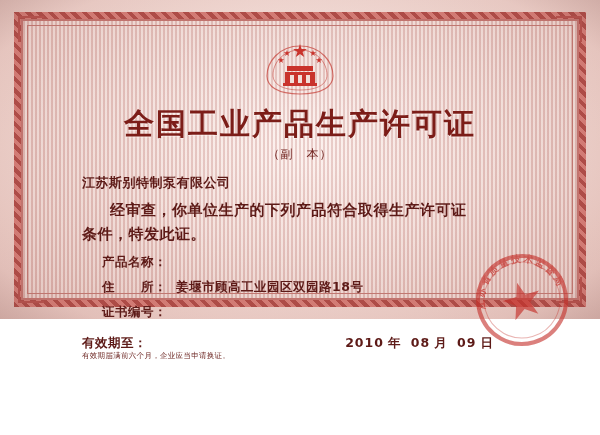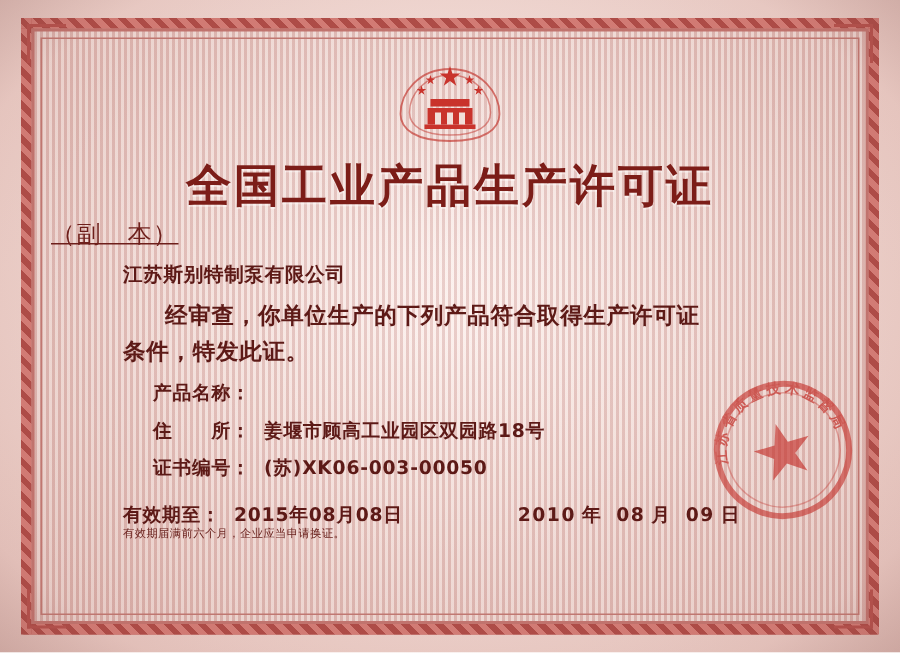--- a/index.html
+++ b/index.html
@@ -11,21 +11,21 @@
     width: 600px;
     height: 435px;
     overflow: hidden;
     font-family: "DejaVu Sans", "Liberation Sans", sans-serif;
   }
 
   
   #certificate {
     position: relative;
     width: 600px;
-    height: 435px;
+    height: 319px;
     background:
       radial-gradient(ellipse at 50% 40%, #fdeeea 0%, #f6ded8 45%, #eecfc8 75%, #e4bfb8 100%);
     box-sizing: border-box;
   }
 
   
   #certificate::after {
     content: "";
     position: absolute;
     inset: 0;
@@ -118,25 +118,24 @@
     font-weight: bold;
     letter-spacing: 2px;
     color: #7c1d18;
     text-shadow: 0 1px 0 rgba(255,255,255,0.45);
   }
   .sub-title {
     position: absolute;
     top: 114px;
     left: 0;
     right: 0;
-    text-align: left;
-    font-size: 16px;
+    text-align: center;
+    font-size: 12px;
     color: #6e1f1b;
     letter-spacing: 1px;
-    text-decoration: underline;
   }
 
   
   .body-block {
     position: absolute;
     top: 142px;
     left: 48px;
     right: 28px;
     color: #5d1a17;
   }
@@ -291,28 +290,26 @@
       </div>
 
       <div class="field-row">
         <div class="field-label">住　　所：</div>
         <div class="field-value">姜堰市顾高工业园区双园路18号</div>
       </div>
 
 
       <div class="field-row">
         <div class="field-label">证书编号：</div>
-        <div class="field-value">(苏)XK06-003-00050</div>
       </div>
 
     </div>
 
     <div class="date-line">
       <div class="valid-label">有效期至：</div>
-      <div class="valid-value">2015年08月08日</div>
       <div class="issue-date">
         <span>2010</span><span>年</span>
         <span>08</span><span>月</span>
         <span>09</span><span>日</span>
       </div>
     </div>
 
     <div class="footnote">有效期届满前六个月，企业应当申请换证。</div>
 
   </div>

